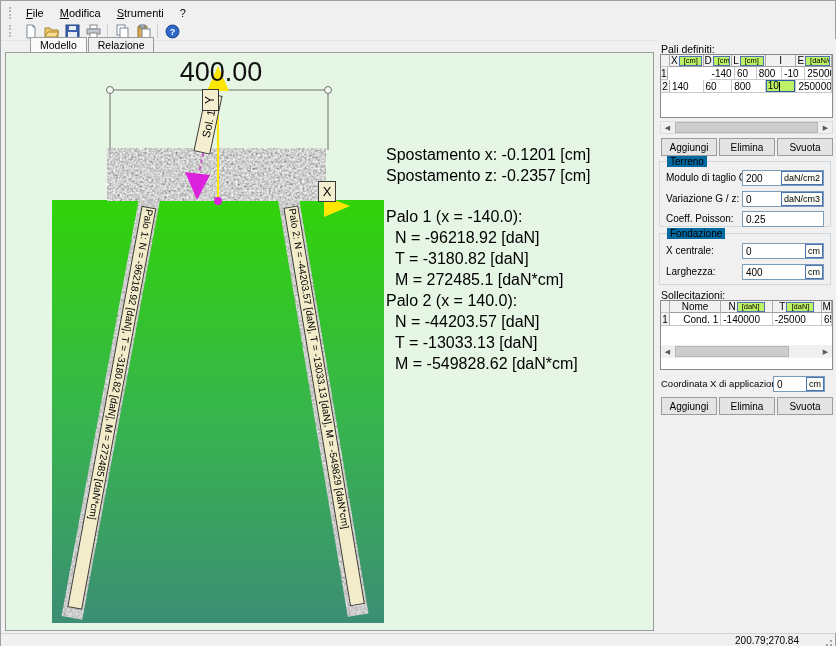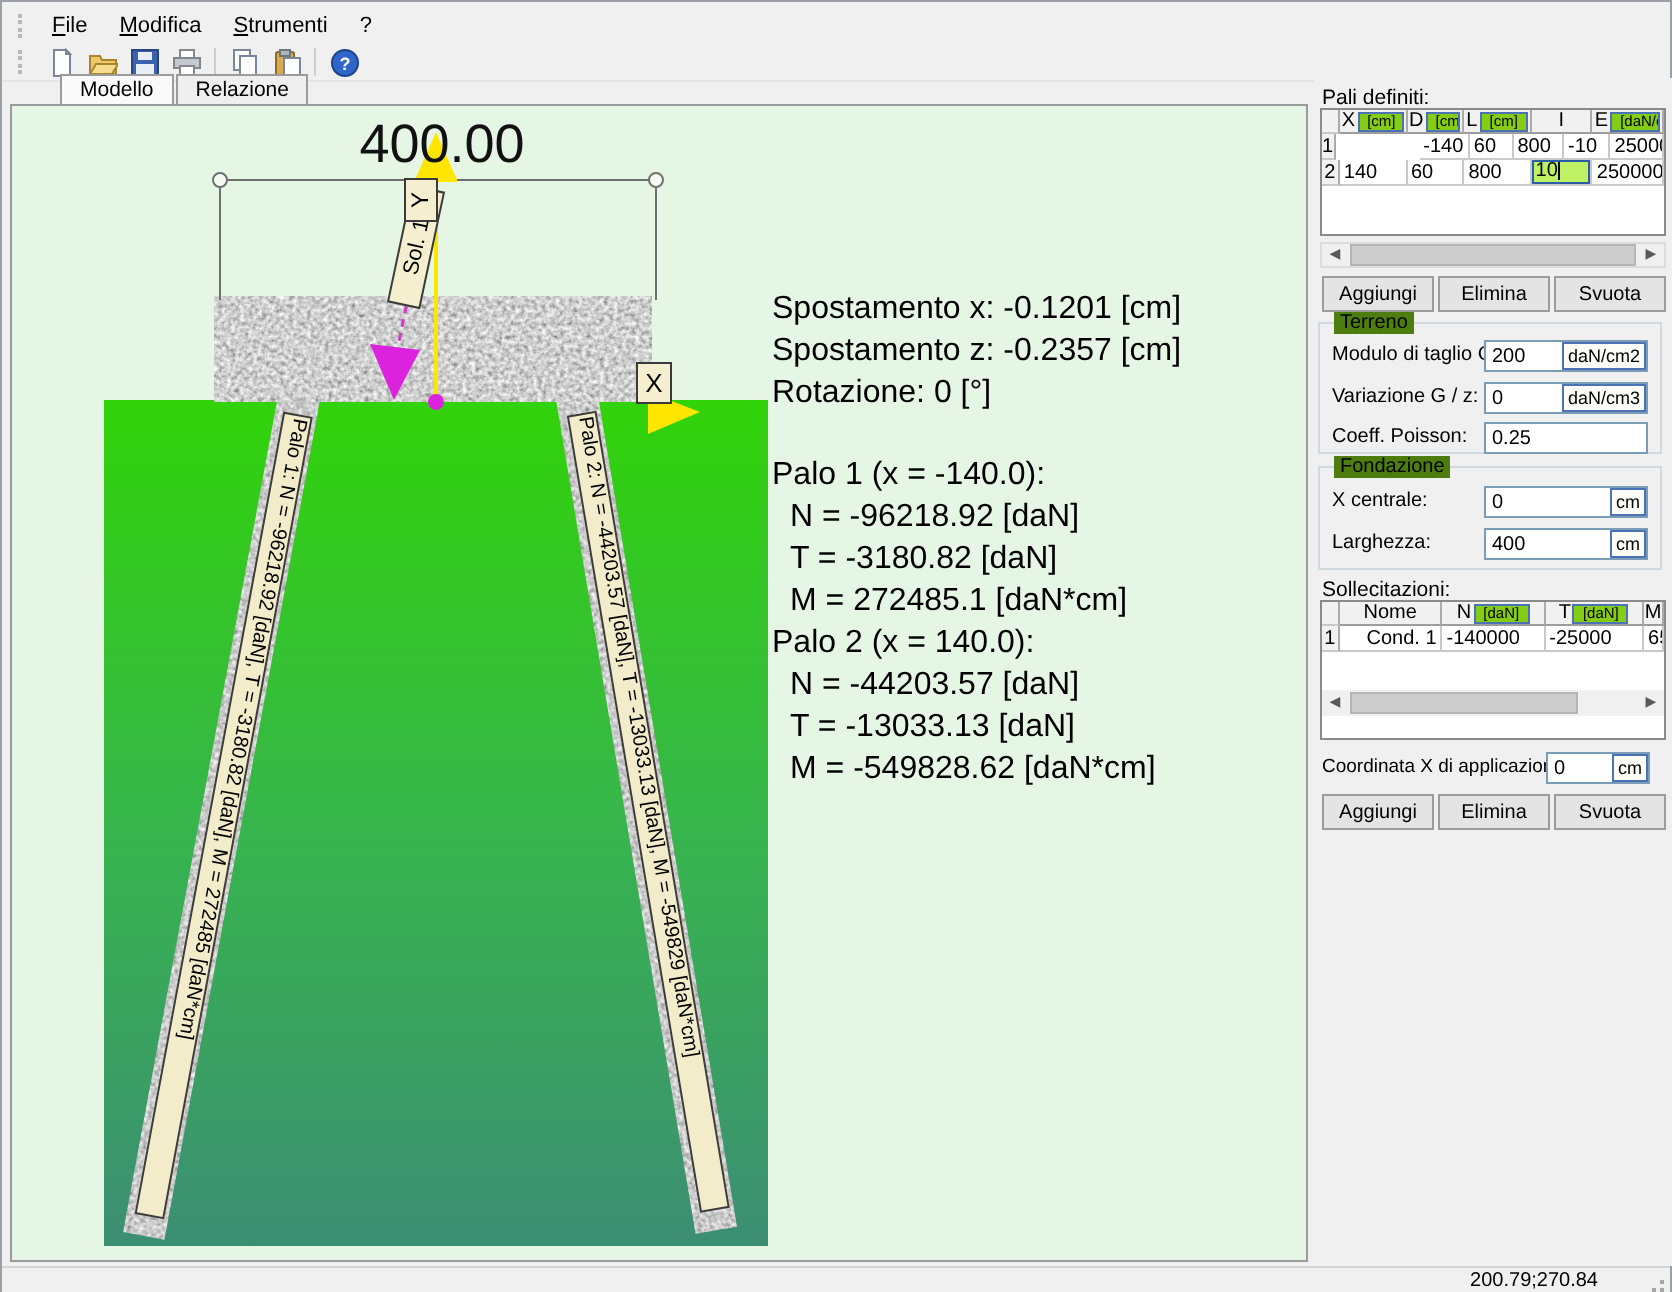--- a/index.html
+++ b/index.html
@@ -42,32 +42,32 @@
 
   
   .rpanel{position:absolute;left:656px;top:38px;width:180px;height:594px;background:#f0f0f0;font-size:10px;}
   .ptitle{position:absolute;left:4px;font-size:10.5px;}
   .grid{position:absolute;left:3px;width:173px;background:#fff;border:1px solid #8a8a8a;box-sizing:border-box;overflow:hidden;}
   .grow{display:flex;height:13px;line-height:13px;}
   .grow.head{height:12px;line-height:12px;}
   .gcell{box-sizing:border-box;border-right:1px solid #c9c9c9;border-bottom:1px solid #c9c9c9;padding:0 2px;overflow:hidden;white-space:nowrap;}
   .gcell.hd{background:#f1f1f1;border-right:1px solid #ababab;border-bottom:1px solid #9d9d9d;display:flex;align-items:center;justify-content:center;gap:1px;padding:0 1px;}
   .gcell.rh{background:#f1f1f1;border-right:1px solid #ababab;text-align:center;padding:0;}
-  .unit{font-size:7.5px;border:1px solid #4a72b4;background:#84cc16;padding:0 4px;line-height:8px;white-space:nowrap;overflow:hidden;}
+  .unit{font-size:7.5px;border:1px solid #4a72b4;background:#bef264;padding:0 4px;line-height:8px;white-space:nowrap;overflow:hidden;}
   .editcell{position:relative;padding:0;}
   .editbox{position:absolute;inset:-1px;border:2px solid #2a5fa8;background:#bef264;line-height:10px;padding:0 1px;}
   .caret{display:inline-block;width:1px;height:9px;background:#000;vertical-align:middle;}
 
   .hscroll{position:absolute;left:3px;width:173px;height:13px;background:#f0f0f0;border:1px solid #dcdcdc;box-sizing:border-box;display:flex;align-items:center;}
   .harrow{width:13px;text-align:center;font-size:7px;color:#5a5a5a;line-height:11px;}
   .hthumb{height:9px;background:#cdcdcd;border:1px solid #b5b5b5;flex:1;margin:0 1px;}
   .hthumb.partial{flex:0 0 112px;}
   .btn{position:absolute;width:56px;height:18px;background:#e4e4e4;border:1px solid #9c9c9c;font-size:10px;font-family:Liberation Sans, sans-serif;padding:0;}
   .fs{position:absolute;left:2px;width:172px;border:1px solid #d0d9df;box-sizing:border-box;}
-  .fs .legend{position:absolute;left:7px;top:-6px;background:#4d7c0f;padding:0 3px;font-size:10px;}
+  .fs .legend{position:absolute;left:7px;top:-6px;background:#0369a1;padding:0 3px;font-size:10px;}
   .frow{position:absolute;left:0;width:100%;height:16px;}
   .frow .flabel{position:absolute;left:6px;top:2px;font-size:10px;}
   .tbox{position:absolute;height:16px;border:1px solid #7a9cb8;background:#fff;box-sizing:border-box;}
   .tbox input{position:absolute;inset:0;border:none;outline:none;font-size:10px;font-family:"Liberation Sans",sans-serif;padding:1px 3px;background:transparent;width:100%;box-sizing:border-box;}
   .utag{position:absolute;right:0px;top:0px;bottom:0px;border:1px solid #4a72b4;background:#fcfcf6;font-size:9px;display:flex;align-items:center;padding:0 2px;}
 
   
   .statusbar{position:absolute;left:0;top:632px;width:100%;height:14px;background:#f0f0f0;border-top:1px solid #d5d5d5;}
   .coords{position:absolute;right:36px;top:1px;font-size:10px;}
   .sizegrip{position:absolute;right:3px;bottom:2px;width:10px;height:10px;}
@@ -216,21 +216,20 @@
     <div class="dim-text">400.00</div>
     <div class="tag sol-tag">Sol. 1</div>
     <div class="tag y-tag">
         <span>Y</span>
       </div>
     <div class="tag x-tag">X</div>
 
     <div class="results">
       <div>Spostamento x: -0.1201 [cm]</div>
       <div>Spostamento z: -0.2357 [cm]</div>
-      <div>Rotazione: 0 [°]</div>
       <div class="gap"></div>
       <div>Palo 1 (x = -140.0):</div>
       <div class="indent">N = -96218.92 [daN]</div>
       <div class="indent">T = -3180.82 [daN]</div>
       <div class="indent">M = 272485.1 [daN*cm]</div>
       <div>Palo 2 (x = 140.0):</div>
       <div class="indent">N = -44203.57 [daN]</div>
       <div class="indent">T = -13033.13 [daN]</div>
       <div class="indent">M = -549828.62 [daN*cm]</div>
     </div>

